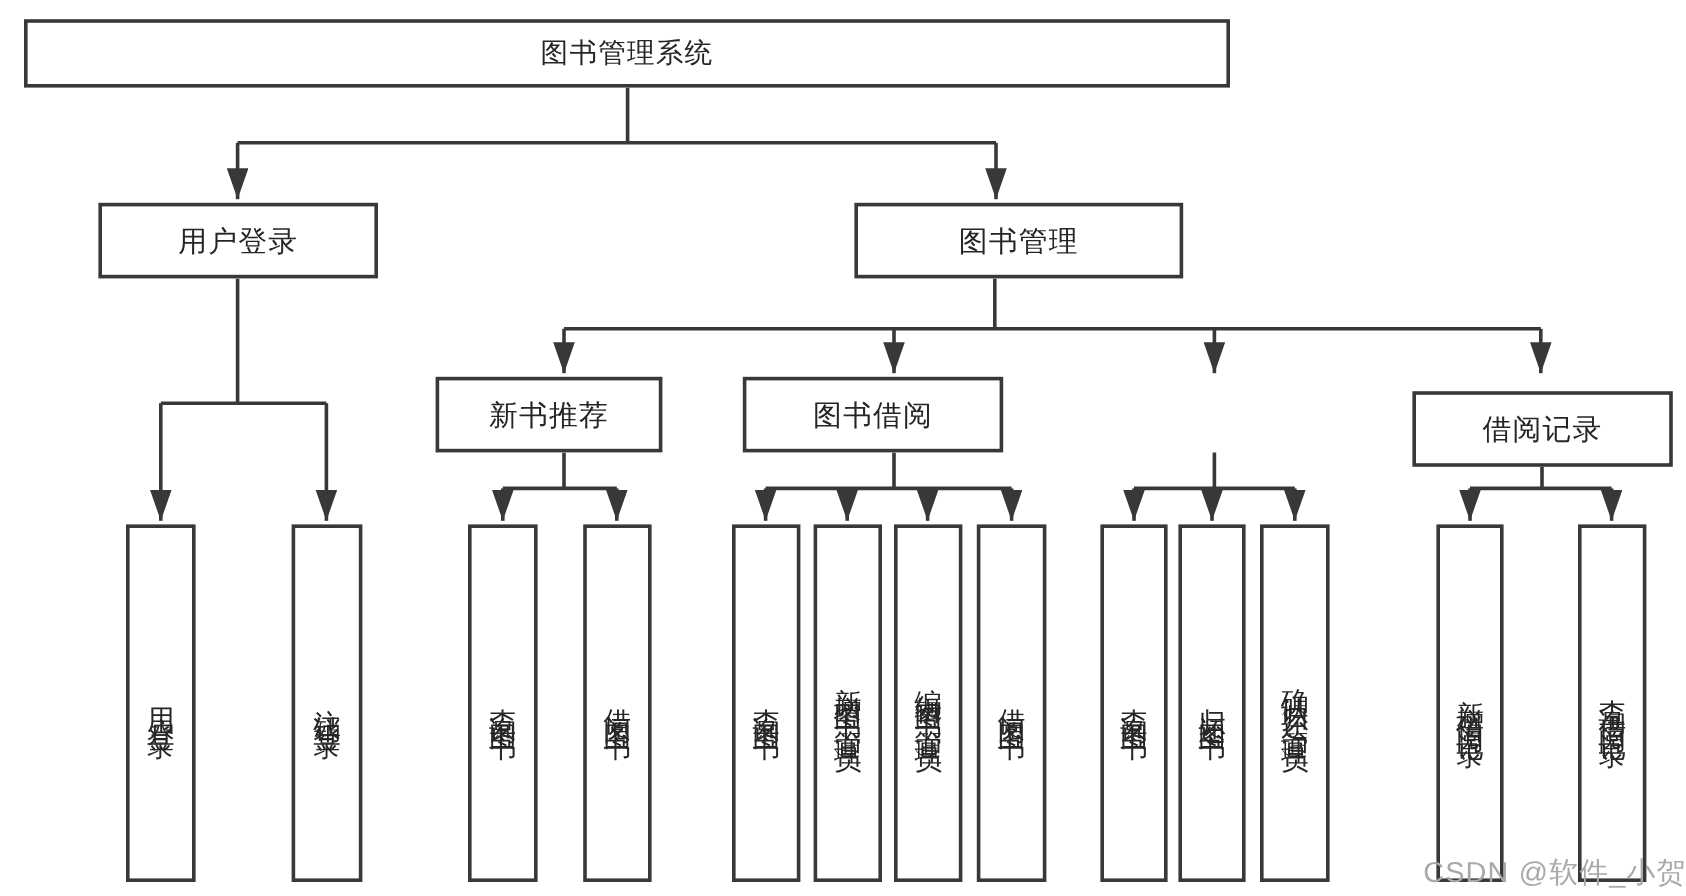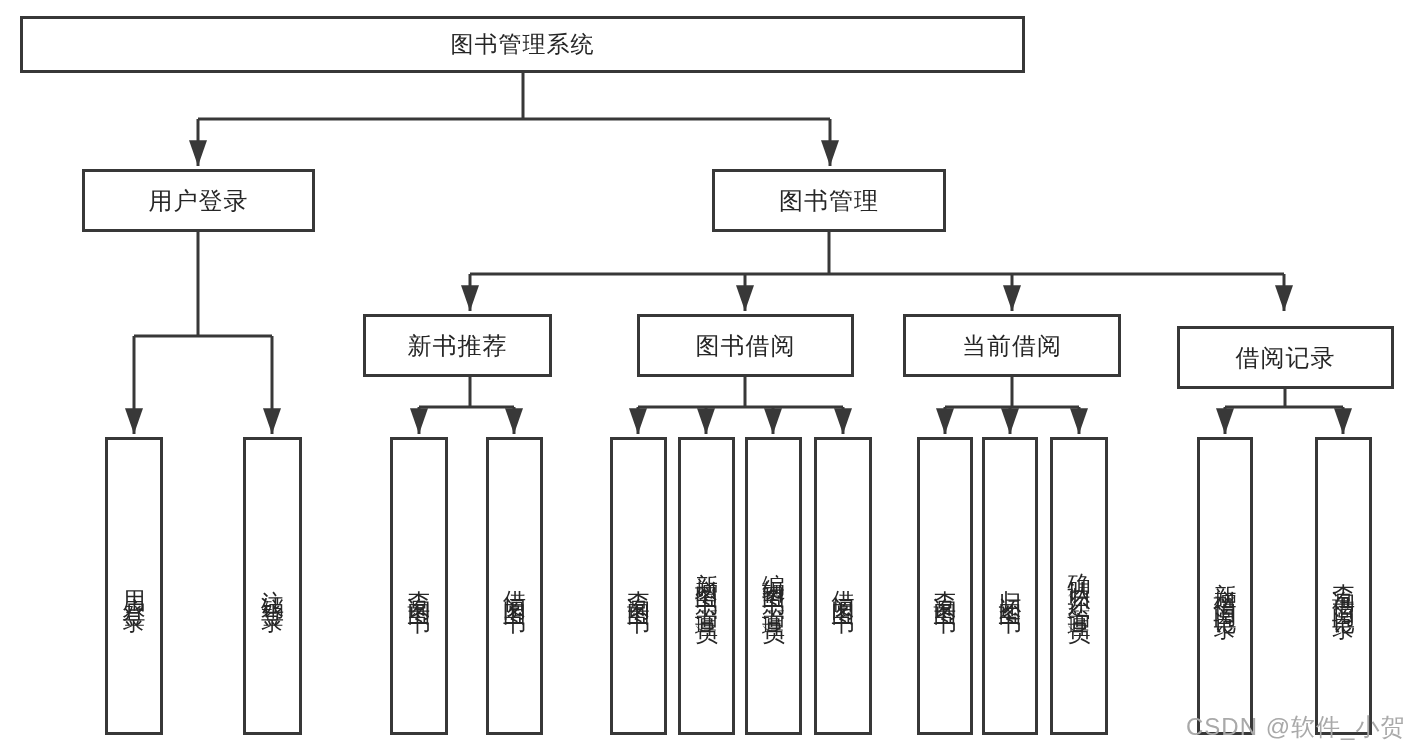--- a/index.html
+++ b/index.html
@@ -112,32 +112,29 @@
     </g>
   </svg>
 
   <div class="box hbox root-box" style="left:20px; top:16px; width:1005px; height:57px;">
     <span>图书管理系统</span>
   </div>
 
   <div class="box hbox" style="left:82px; top:169px; width:233px; height:63px;">
     <span>用户登录</span>
   </div>
-  <div class="box hbox" style="left:712px; top:169px; width:234px; height:63px;">
+  <div class="box hbox" style="left:712px; top:169px; width:274px; height:63px;">
     <span>图书管理</span>
   </div>
 
   <div class="box hbox" style="left:363px; top:314px; width:189px; height:63px;">
     <span>新书推荐</span>
   </div>
-  <div class="box hbox" style="left:637px; top:314px; width:217px; height:63px;">
+  <div class="box hbox" style="left:619px; top:314px; width:217px; height:63px;">
     <span>图书借阅</span>
-  </div>
-  <div class="box hbox" style="left:903px; top:314px; width:218px; height:63px;">
-    <span>当前借阅</span>
   </div>
   <div class="box hbox" style="left:1177px; top:314px; width:217px; height:63px;margin-top:12px;">
     <span>借阅记录</span>
   </div>
 
   <div class="box leaf" style="left:105px; width:58px;">
     <span>用户登录</span>
   </div>
   <div class="box leaf" style="left:243px; width:59px;">
     <span>注销登录</span>

